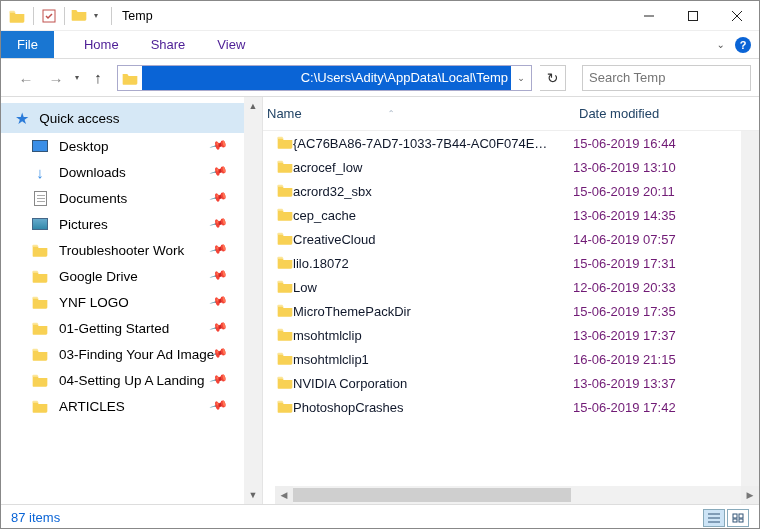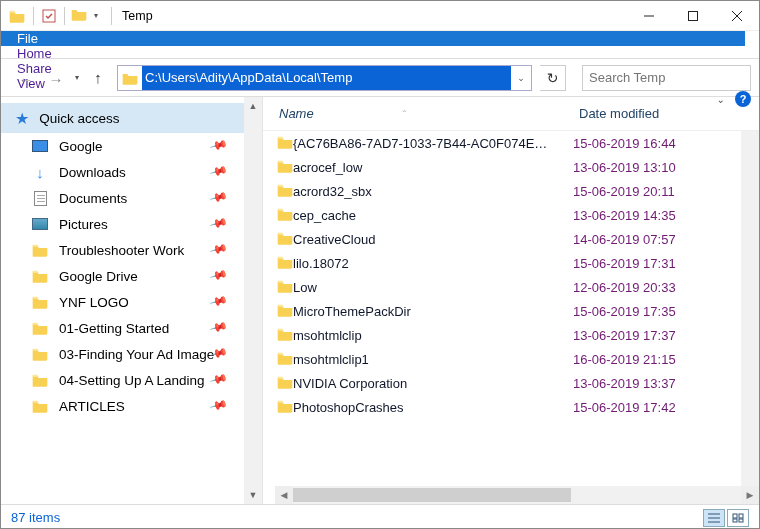--- a/index.html
+++ b/index.html
@@ -6,50 +6,50 @@
   body { margin: 0; background: #fff; width: 760px; height: 529px; overflow: hidden; border: 1px solid #888; }
   .titlebar { height: 30px; display: flex; align-items: center; background: #fff; border-bottom: 1px solid #eee; }
   .qat { display: flex; align-items: center; padding: 0 6px; gap: 4px; }
   .qat .folder-mini { width: 20px; height: 20px; display:flex;align-items:center;justify-content:center; }
   .qat .sep { width: 1px; height: 18px; background: #ccc; margin: 0 2px; }
   .qat-drop { font-size: 8px; color: #555; padding: 0 3px; }
   .title-text { font-size: 12.5px; margin-left: 6px; flex: 0 0 auto; }
   .spacer { flex: 1; }
   .winctl { display: flex; }
   .winbtn { width: 44px; height: 30px; display:flex; align-items:center; justify-content:center; font-size: 12px; color:#222; }
-  .ribbon { height: 28px; display:flex; align-items:stretch; border-bottom: 1px solid #ddd; flex-direction: column; }
+  .ribbon { height: 28px; display:flex; align-items:stretch; border-bottom: 1px solid #ddd; }
   .file-tab { background:#1976d2; color:#fff; font-size:13px; padding: 0 16px; display:flex; align-items:center; margin-right: 14px; }
   .rtab { font-size:13px; color:#4c1d95; padding: 0 16px; display:flex; align-items:center; }
   .rib-right { margin-left:auto; display:flex; align-items:center; padding-right:8px; gap:10px; }
   .chev { font-size: 10px; color:#555; }
   .help { width:16px; height:16px; border-radius:50%; background:#0a64d6; color:#fff; font-size:11px; font-weight:bold; display:flex;align-items:center;justify-content:center; }
   .navbar { height: 38px; display:flex; align-items:center; padding: 0 8px 0 14px; gap: 8px; border-bottom: 1px solid #ddd; background:#fff; }
   .navbtn { width:22px; height:22px; display:flex;align-items:center;justify-content:center; color:#888; font-size:15px; }
   .navbtn.enabled { color:#333; }
   .dropdown-small { font-size:8px; color:#555; }
   .addr { flex:1; height:26px; border:1px solid #aac; display:flex; align-items:center; background:#fff; }
   .addr .foldicon { width:24px; display:flex;align-items:center;justify-content:center; }
-  .addr .addrtext { flex:1; height:100%; border:none; outline:none; font-size:13px; background:#0a64d6; color:#fff; padding: 0 3px; }
+  .addr .addrtext { flex:1; height:100%; border:none; outline:none; font-size:13px; background:#0a64d6; color:#fff; padding: 0 3px; text-align: right; }
   .addr .addrdrop { width:20px; font-size:9px; color:#555; display:flex;align-items:center;justify-content:center; }
   .refresh { border:1px solid #ccc; border-left:none; height:26px; width:26px; display:flex;align-items:center;justify-content:center; font-size:14px; color:#333; }
   .search { width:169px; height:26px; border:1px solid #ccc; margin-left: 8px; display:flex; align-items:center; padding:0 4px; }
   .search input { border:none; outline:none; font-size:13px; flex:1; color:#666; background:transparent; }
   .main { display:flex; height: calc(529px - 30px - 28px - 38px - 26px); }
   .sidebar { width: 262px; border-right: 1px solid #e4e4e4; overflow:hidden; position:relative; display:flex; }
   .side-scroll { width:18px; background:#f1f1f1; display:flex; flex-direction:column; }
   .side-scroll .sbbtn { height:18px; display:flex;align-items:center;justify-content:center; font-size:9px; color:#666; }
   .side-scroll .track { flex:1; background:#f1f1f1; }
   .sidelist { flex:1; padding-top: 6px; font-size: 13.5px; }
   .sideitem { height: 26px; display:flex; align-items:center; padding-left: 30px; gap:10px; position:relative; }
   .sideitem.pinned .pin { position:absolute; right:18px; font-size:12px; color:#888; transform:rotate(30deg); }
   .sideitem.qaccess { background:#d6e8f6; padding-left: 14px; height: 30px; }
   .sideitem .fold { width:18px; height:16px; display:flex;align-items:center;justify-content:center; }
   .content { flex:1; display:flex; flex-direction:column; position:relative; }
   .colheads { height:34px; display:flex; align-items:center; font-size:13px; color:#246; border-bottom: 1px solid #eee; }
-  .colheads .c1 { width:310px; padding-left:16px; display:flex; align-items:center; gap:6px;font-style:italic; }
+  .colheads .c1 { width:310px; padding-left:4px; display:flex; align-items:center; gap:6px; }
   .colheads .c2 { padding-left: 6px; }
   .sortcaret { font-size:8px; color:#9ab; }
   .rows { flex:1; overflow:hidden; }
   .row { height: 24px; display:flex; align-items:center; font-size:13px; }
   .row .ricon { width:30px; padding-left:14px; }
   .row .rname { width:280px; overflow:hidden; text-overflow:ellipsis; white-space:nowrap; color:#0f172a; }
   .row .rdate { color:#701a75; font-size:13px; }
   .cscroll-v { position:absolute; right:0; top:34px; bottom:18px; width:18px; background:#f1f1f1; }
   .cscroll-h { height:18px; background:#f1f1f1; display:flex; margin-left:12px; }
   .cscroll-h .hbtn { width:18px; display:flex;align-items:center;justify-content:center; font-size:9px; color:#777; background:#eee;}
@@ -151,21 +151,21 @@
   <div class="sidebar">
     <div class="sidelist" id="sidelist">
       <div class="sideitem qaccess">
         <span class="star-icon">★</span>
         <span>Quick access</span>
       </div>
     <div class="sideitem pinned">
           <span class="fold">
             <span class="desktop-mini"></span>
           </span>
-          <span>Google</span>
+          <span>Desktop</span>
           <span class="pin">📌</span>
         </div>
         <div class="sideitem pinned">
           <span class="fold">
             <span class="down-icon">↓</span>
           </span>
           <span>Downloads</span>
           <span class="pin">📌</span>
         </div>
         <div class="sideitem pinned">

